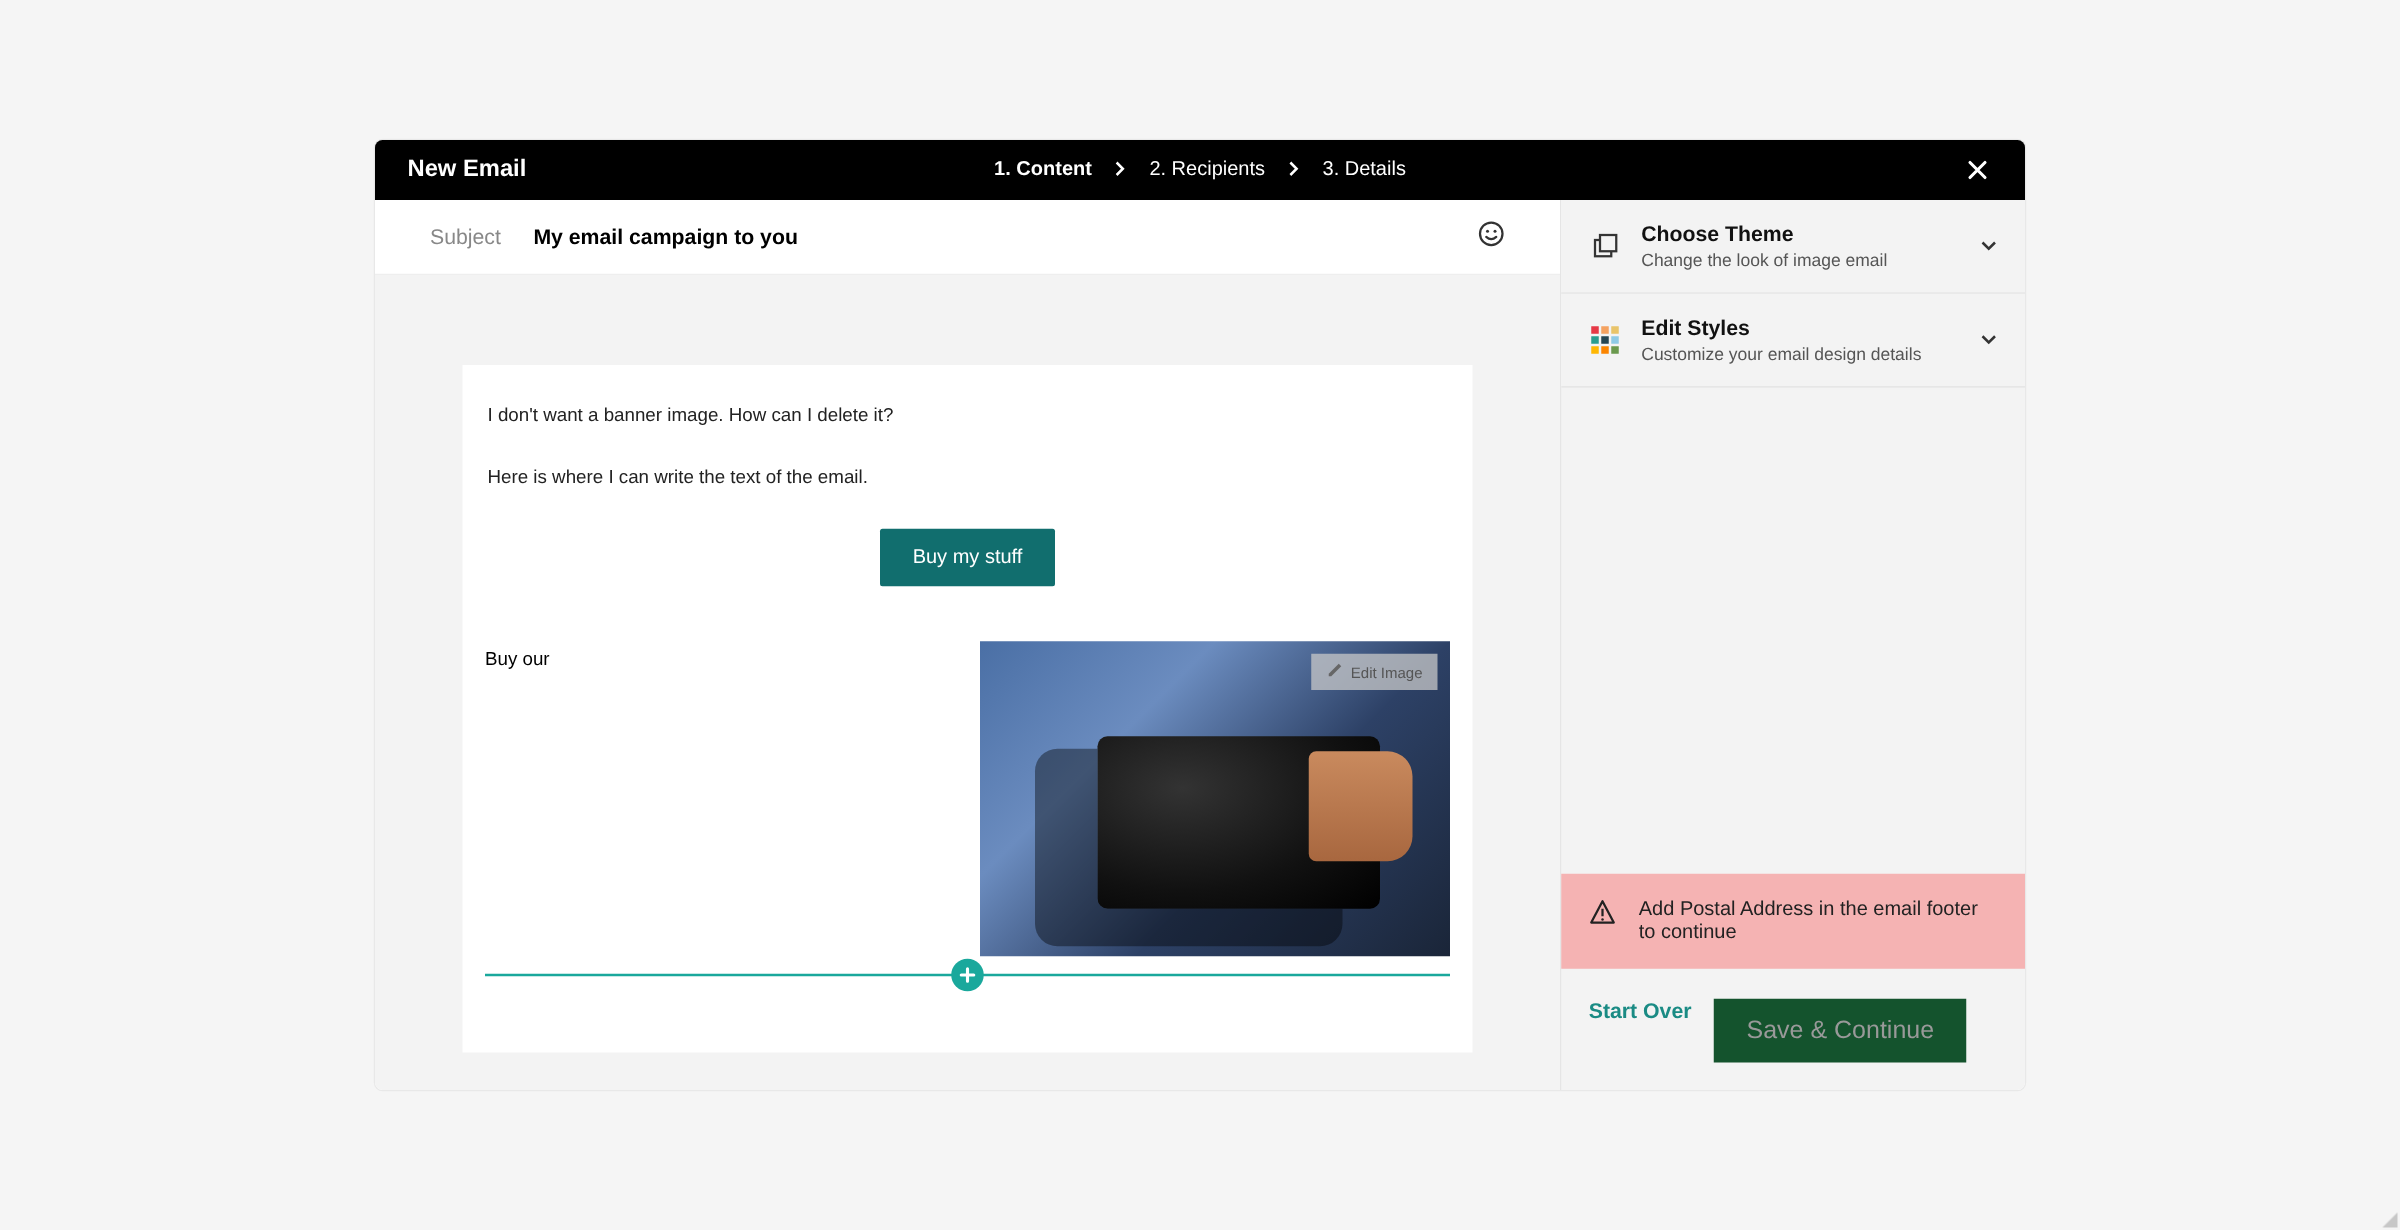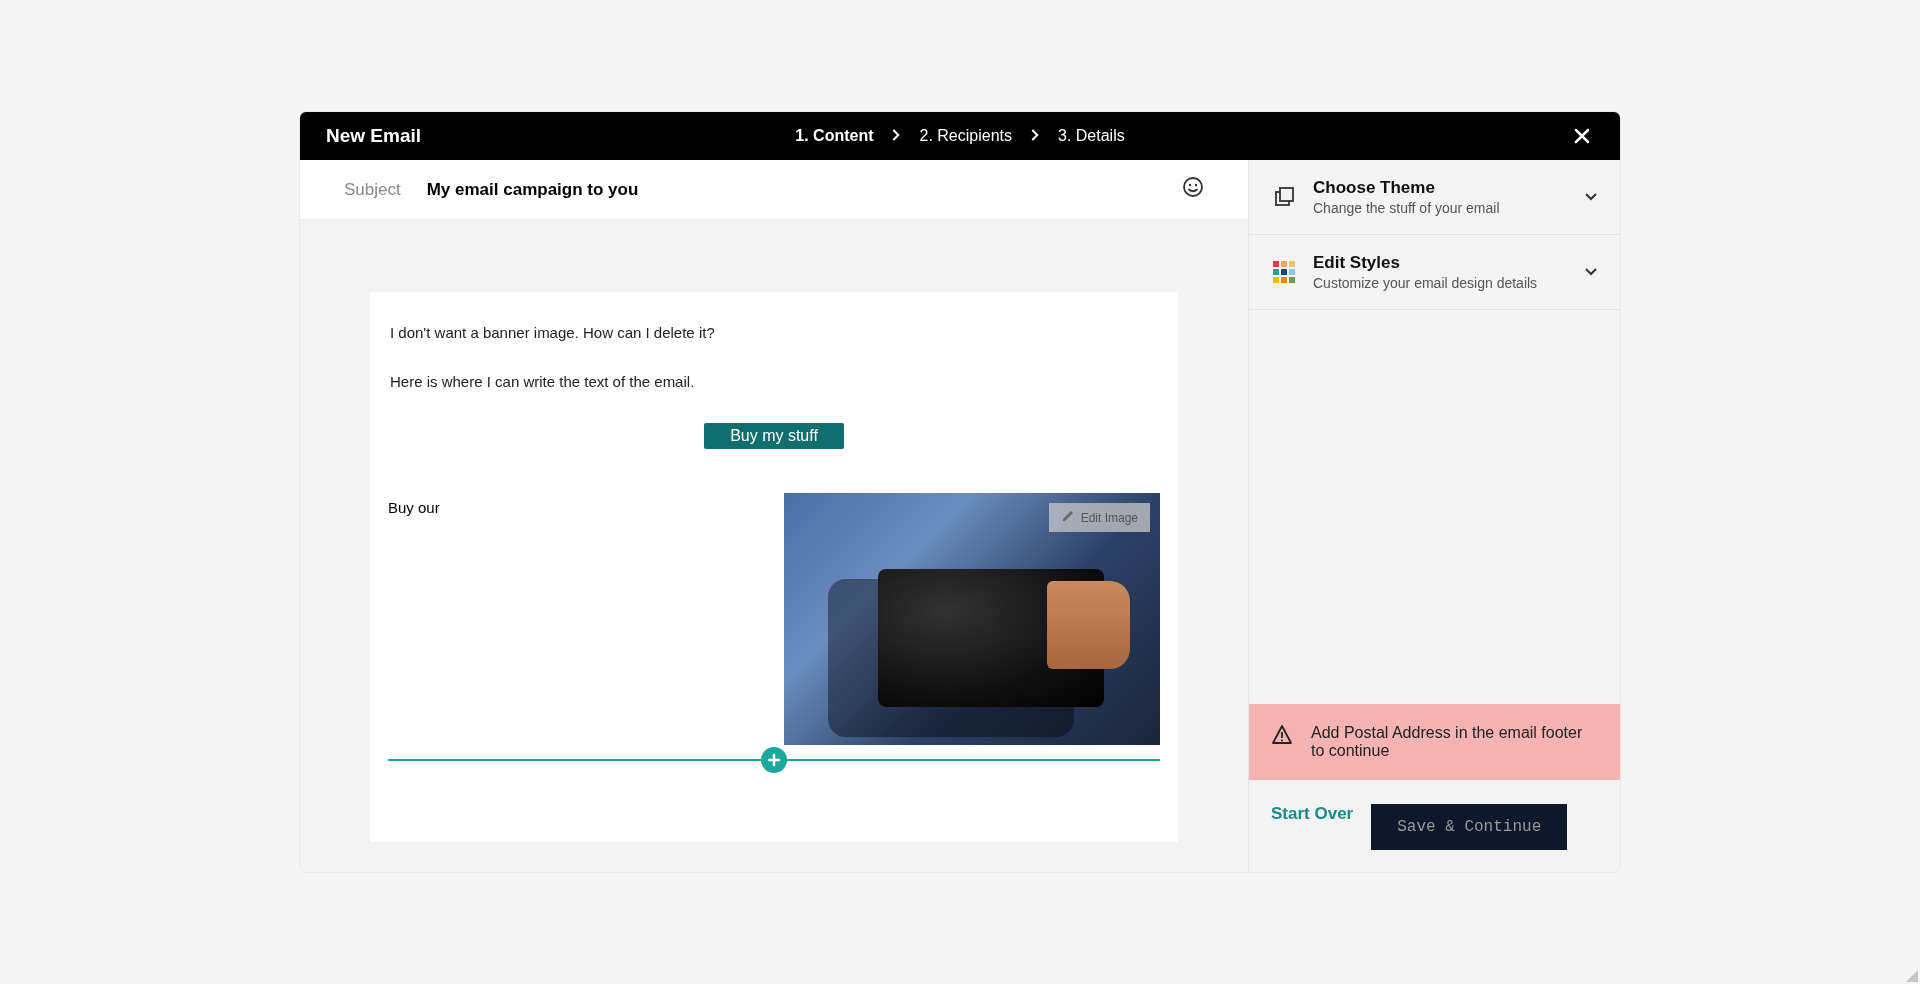--- a/index.html
+++ b/index.html
@@ -87,21 +87,21 @@
       margin-bottom: 30px;
       padding: 30px 18px 10px 18px;
       position:relative;
     }
     .email-text { font-size:15px; color:#222; padding: 0 2px; line-height:1.5;}
     .email-text p { margin-bottom: 26px; }
     .cta-row { display:flex; justify-content:center; margin: 30px 0 44px 0;}
     .cta-btn {
       background:#116e6e;
       color:#fff;
-      padding: 4px 26px;
+      padding: 14px 26px;
       font-size:16px;
       border:none;
       border-radius:2px;
       cursor:pointer;
     }
     .two-col {
       display:flex;
       gap:10px;
       position:relative;
     }
@@ -185,24 +185,23 @@
     }
     .warn-icon{ font-size:20px;line-height:1.2;}
     .actions{
       padding: 24px 22px 22px 22px;
       display:flex;flex-direction:row;align-items:flex-start;gap:18px;
     }
     .start-over{
       color:#1a8b84;font-weight:700;font-size:17px;cursor:pointer;
     }
     .save-btn{
-      background:#0f172a;color:#999;
-      padding:14px 26px;font-size:16px;border:none;
+      background:#14532d;color:#999;
+      padding:14px 26px;font-size:20px;border:none;
       cursor:default;
-      font-family:Liberation Mono, monospace;
     }
     .styles-icon{
       display:grid;grid-template-columns:repeat(3,6px);gap:2px;
     }
     .styles-icon span{width:6px;height:6px;}
     .resize-handle{
       position:fixed;right:2px;bottom:2px;
       width:0;height:0;
       border-left:12px solid transparent;
       border-bottom:12px solid #999;
@@ -289,21 +288,21 @@
     <div class="right">
       <div class="panel-item">
         <div class="panel-icon">
           <svg width="24" height="24" viewBox="0 0 24 24">
               <rect x="4" y="7" width="13" height="13" stroke="#333" stroke-width="1.8" fill="none"></rect>
               <rect x="8" y="3" width="13" height="13" stroke="#333" stroke-width="1.8" fill="#f3f3f3"></rect>
             </svg>
         </div>
         <div class="panel-text">
           <h3>Choose Theme</h3>
-          <p>Change the stuff of your email</p>
+          <p>Change the look of image email</p>
         </div>
         <span class="panel-chev">
           <svg width="14" height="10" viewBox="0 0 14 10">
               <path d="M2 2 L7 7 L12 2" stroke="#333" stroke-width="2" fill="none"></path>
             </svg>
         </span>
       </div>
 
       <div class="panel-item">
         <div class="panel-icon">

